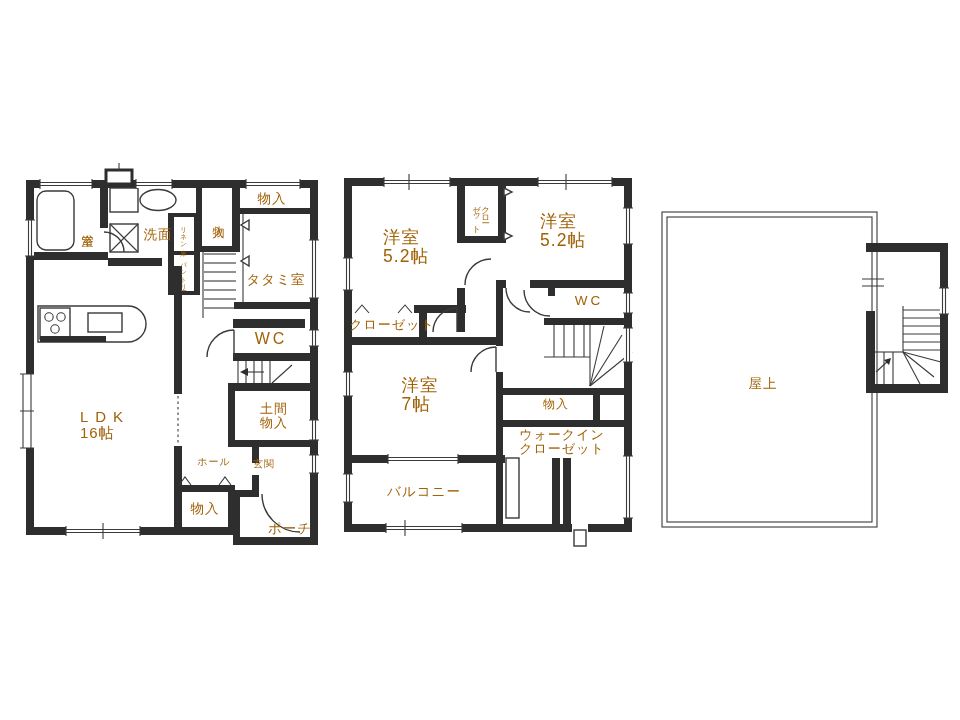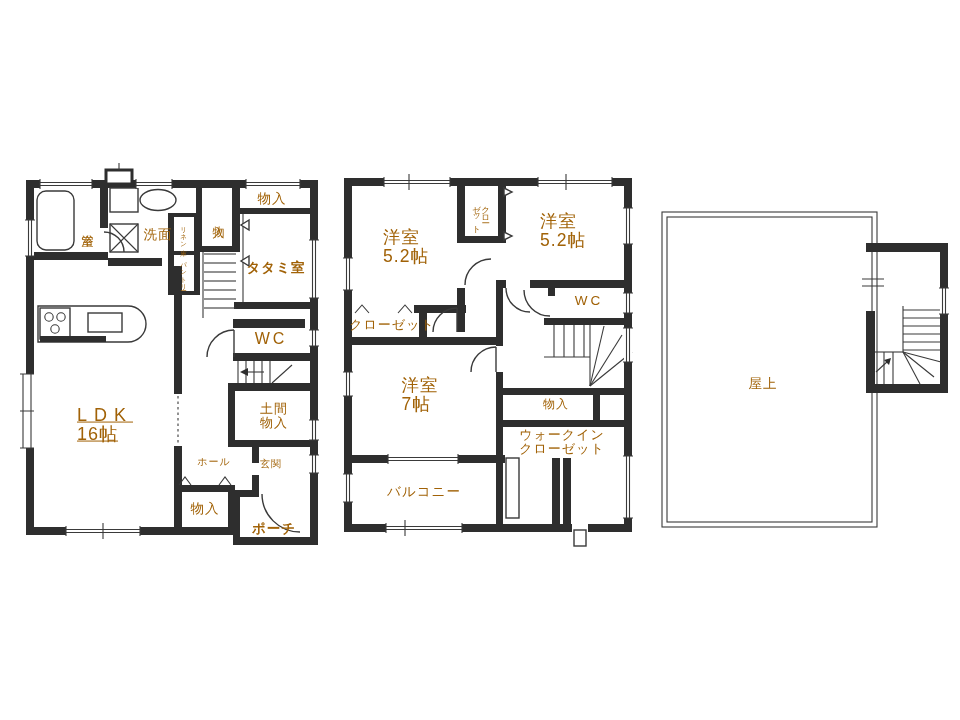--- a/index.html
+++ b/index.html
@@ -20,21 +20,21 @@
        text-align:left;line-height:1.08;letter-spacing:1px;}
   .vlab{writing-mode:vertical-rl;text-orientation:upright;letter-spacing:0;}
   .fs6{font-size:6.5px;letter-spacing:0;}
   .fs8{font-size:8.5px;}
   .fs11{font-size:13px;}
   .fs12{font-size:12px;}
   .fs13{font-size:13.5px;}
   .fs14{font-size:10px;}
   .fs15{font-size:16px;}
   .fs17{font-size:17.5px;}
-  .fs20{font-size:18px;text-decoration:underline;}
+  .fs20{font-size:15px;}
   .sp2{letter-spacing:3px;}
   .ldk1{letter-spacing:7px;}
 </style>
 </head>
 <body>
 
 <div id="stage">
 
 <svg id="plan-svg" width="960" height="720" viewBox="0 0 960 720">
 
@@ -269,34 +269,34 @@
   </g>
 </svg>
 
 <div>
   <div class="lbl vlab fs12" style="left:87px;top:225px;">浴室</div>
   <div class="lbl fs13" style="left:158px;top:235px;">洗面</div>
   <div class="lbl vlab fs6" style="left:184px;top:233px;">リネン庫</div>
   <div class="lbl vlab fs6" style="left:184px;top:272px;">パントリー</div>
   <div class="lbl vlab fs12" style="left:218px;top:216px;">物入</div>
   <div class="lbl fs13" style="left:272px;top:199px;">物入</div>
-  <div class="lbl fs13" style="left:276px;top:268px;font-weight:bold;">タタミ室</div>
+  <div class="lbl fs13" style="left:276px;top:280px;">タタミ室</div>
   <div class="lbl fs15 sp2" style="left:271px;top:339px;">WC</div>
   <div class="lbl fs20" style="left:105px;top:425px;">
     <div class="ldk1">LDK</div>
     <div>16帖</div>
   </div>
   <div class="lbl fs11" style="left:274px;top:416px;">
     <div>土間</div>
     <div>物入</div>
   </div>
   <div class="lbl fs14" style="left:214px;top:462px;">ホール</div>
-  <div class="lbl fs14" style="left:271px;top:464px;">玄関</div>
+  <div class="lbl fs14" style="left:264px;top:464px;">玄関</div>
   <div class="lbl fs13" style="left:205px;top:509px;">物入</div>
-  <div class="lbl fs13" style="left:274px;top:529px;font-weight:bold;">ポーチ</div>
+  <div class="lbl fs13" style="left:290px;top:529px;">ポーチ</div>
 </div>
 
 <div>
   <div class="lbl fs17" style="left:406px;top:247px;">
     <div>洋室</div>
     <div>5.2帖</div>
   </div>
   <div class="lbl vlab fs8" style="left:481px;top:214px;">
     <div>クロー</div>
     <div>ゼット</div>

